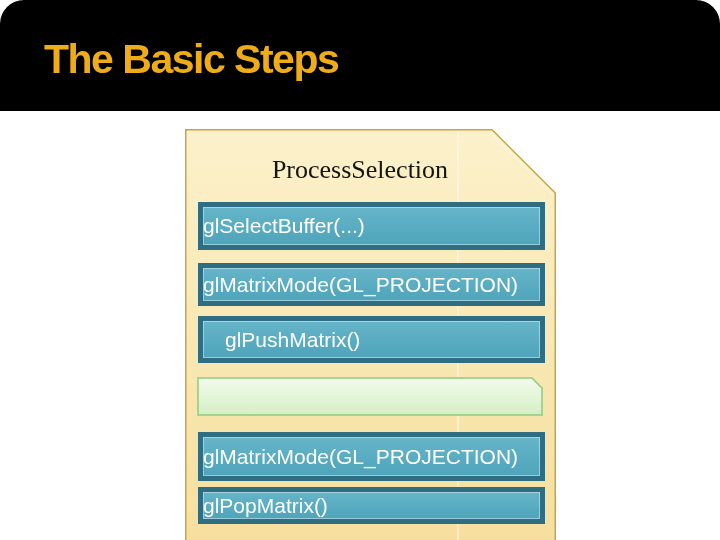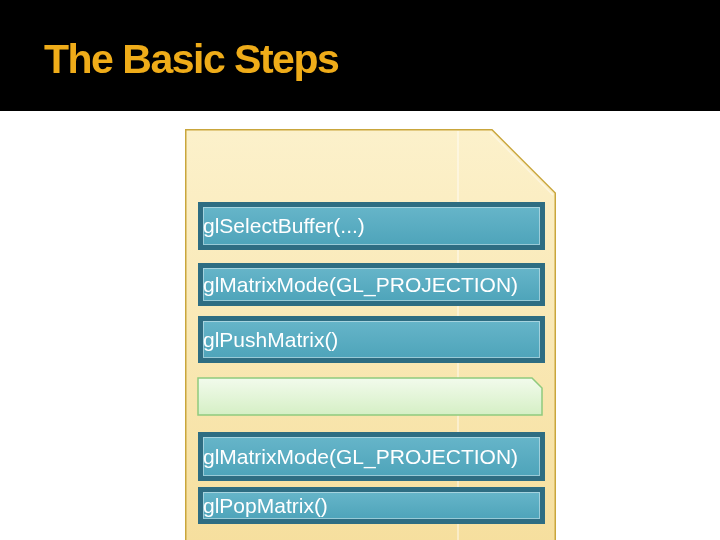--- a/index.html
+++ b/index.html
@@ -3,20 +3,21 @@
 <meta charset="utf-8">
 <style>
   html, body { margin: 0; padding: 0; background: #ffffff; }
   .slide {
     position: relative;
     width: 720px;
     height: 540px;
     background: #ffffff;
     overflow: hidden;
     font-family: "Liberation Sans", sans-serif;
+    border-radius: 24px;
   }
   .title-bar {
     position: absolute;
     left: 0; top: 0;
     width: 720px; height: 111px;
     background: var(--header-bg, #000000);
   }
   .slide-title {
     position: absolute;
     left: 44px;
@@ -51,21 +52,21 @@
     box-shadow: inset 0 0 0 1px rgba(255,255,255,0.42);
     display: flex;
     align-items: center;
     justify-content: flex-start;
     color: var(--step-text, #FFFFFF);
     font-size: 21px;
     white-space: nowrap;
   }
   .step-1 { top: 202px; height: 48px; }
   .step-2 { top: 263px; height: 43px; }
-  .step-3 { top: 316px; height: 47px; }
+  .step-3 { top: 316px; height: 47px; padding-left: 22px; }
   .step-5 { top: 432px; height: 49px; }
   .step-6 { top: 487px; height: 37px; }
   .action-svg {
     position: absolute;
     left: 197px; top: 377px;
     width: 346px; height: 39px;
   }
   .action-label {
     position: absolute;
     left: 197px; top: 377px;
@@ -91,20 +92,21 @@
       <linearGradient id="docGrad" x1="0" y1="0" x2="0" y2="1">
         <stop offset="0" style="stop-color: var(--doc-fill-top, #FCF1CB)"></stop>
         <stop offset="1" style="stop-color: var(--doc-fill-bottom, #F6DF9E)"></stop>
       </linearGradient>
     </defs>
     <polygon points="0.75,0.75 307,0.75 370.25,64 370.25,414 0.75,414" fill="url(#docGrad)" style="stroke: var(--doc-border, #C9A63C)" stroke-width="1.5"></polygon>
     <line x1="273" y1="2" x2="273" y2="411" stroke="rgba(255,255,255,0.55)" stroke-width="1.5"></line>
     <line x1="305" y1="3" x2="368" y2="66" stroke="rgba(255,255,255,0.45)" stroke-width="1.5"></line>
   </svg>
 
+  <div class="doc-label">ProcessSelection</div>
 
   <div class="step-box step-1">
     <span>glSelectBuffer(...)</span>
   </div>
 
   <div class="step-box step-2">
     <span>glMatrixMode(GL_PROJECTION)</span>
   </div>
 
   <div class="step-box step-3">

